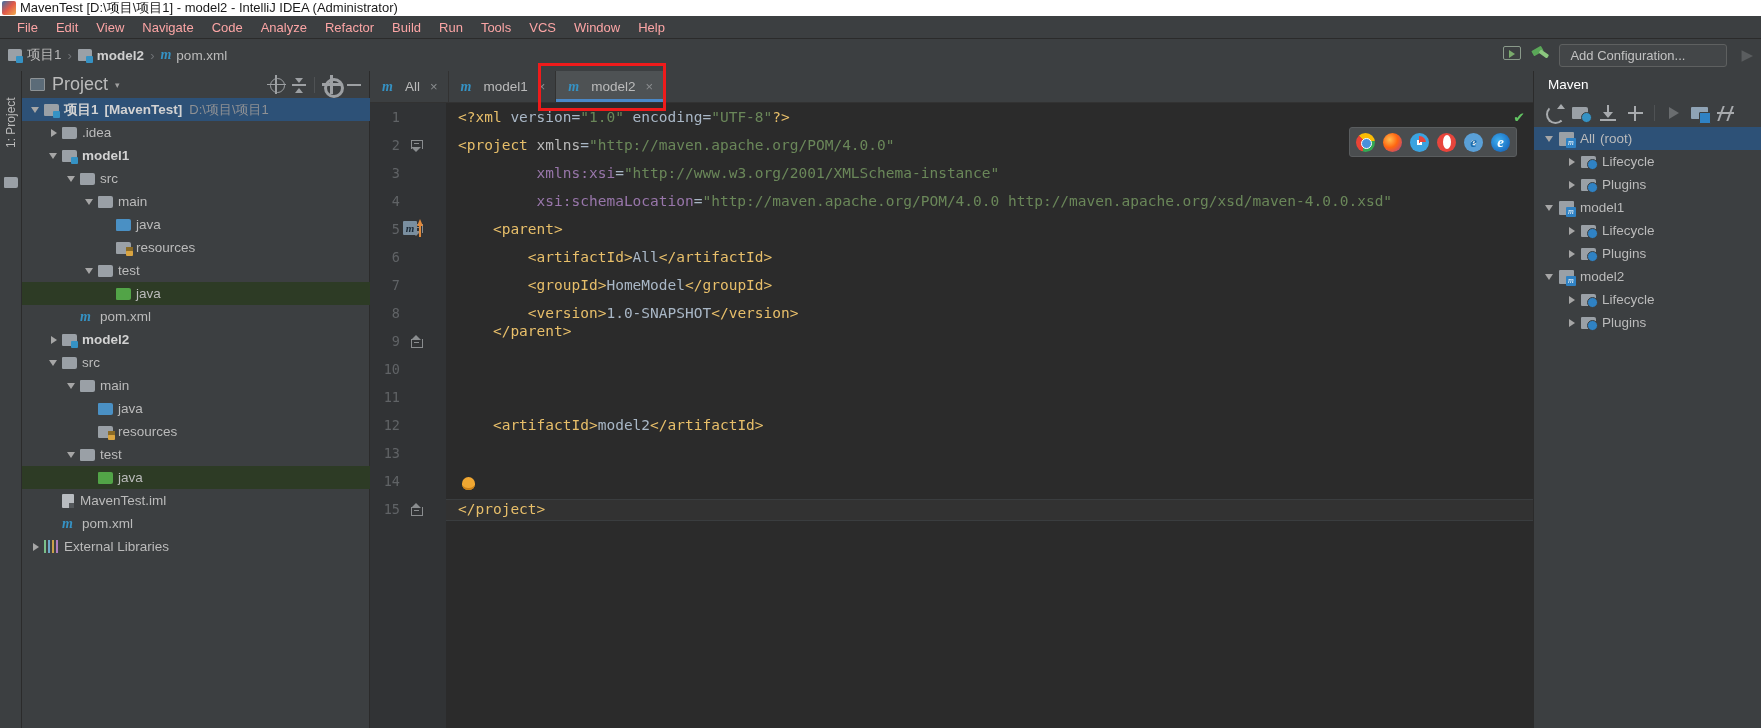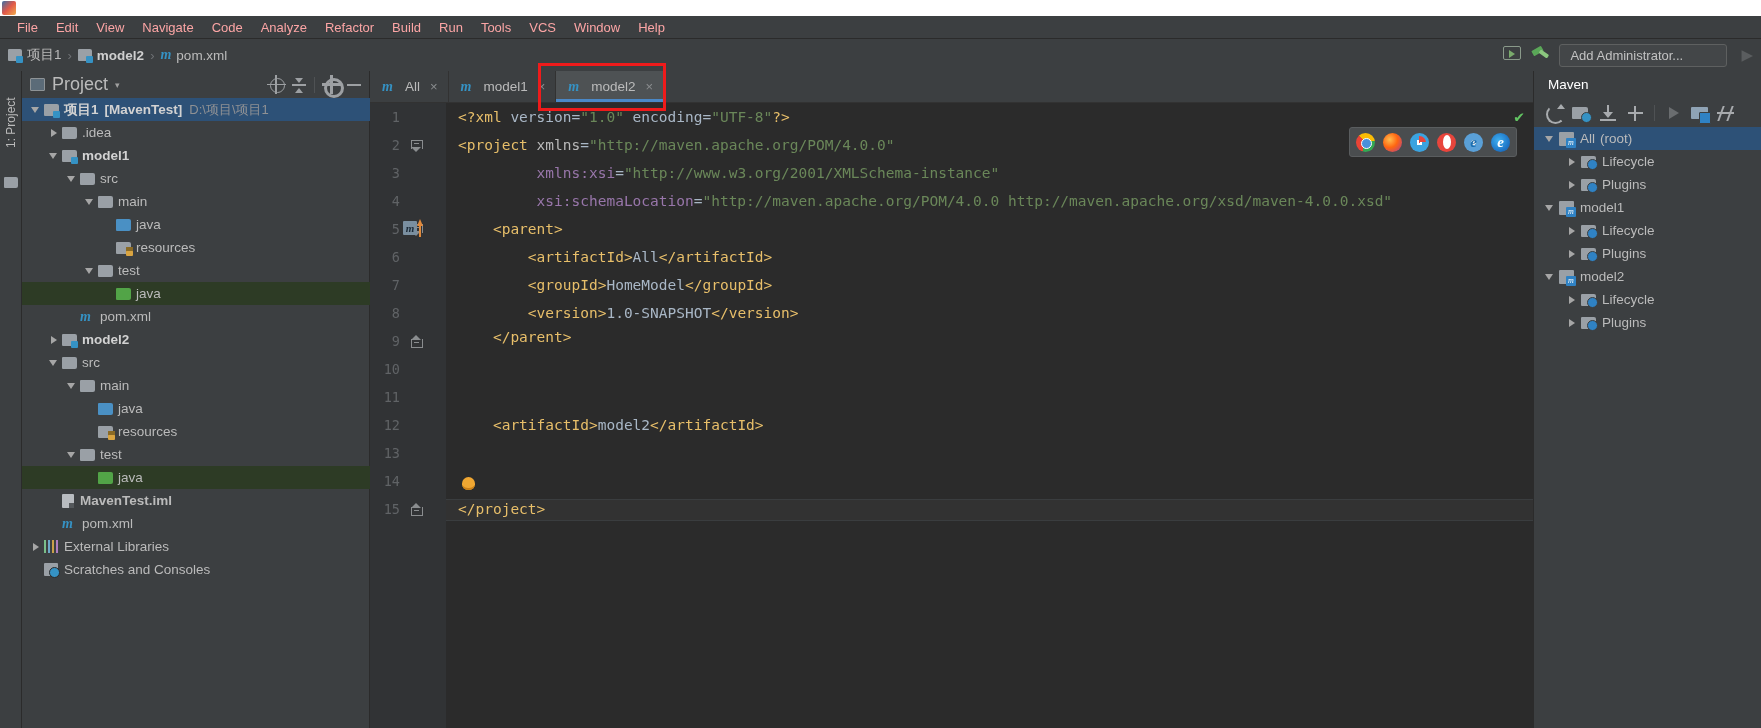--- a/index.html
+++ b/index.html
@@ -436,20 +436,21 @@
   .mfld::after{
     content:'';position:absolute;right:-2px;bottom:-2px;width:9px;height:9px;
     background:#2f82c4;border-radius:50%;border:1px solid #3c3f41;
   }
 </style>
 </head>
 <body>
 
 <div id="titlebar">
   <span class="winicon"></span>
+  <span>MavenTest [D:\项目\项目1] - model2 - IntelliJ IDEA (Administrator)</span>
 </div>
 
 <div id="menubar">
     <div class="menu-item">File</div>
     <div class="menu-item">Edit</div>
     <div class="menu-item">View</div>
     <div class="menu-item">Navigate</div>
     <div class="menu-item">Code</div>
     <div class="menu-item">Analyze</div>
     <div class="menu-item">Refactor</div>
@@ -477,21 +478,21 @@
       <span>pom.xml</span>
     </span>
   </div>
 
 <div id="navright">
   <div class="tb-ico">
       <div class="tb-screen"></div>
     </div>
   <div class="tb-hammer"></div>
   <div id="addconf">
-    <span>Add Administrator...</span>
+    <span>Add Configuration...</span>
   </div>
   <span class="run-arrow">▶</span>
 </div>
 
 <div id="leftstrip">
   <div class="vtab">1: Project</div>
   <div class="vfolder"></div>
 </div>
 
 <div id="projpanel">
@@ -594,39 +595,34 @@
       <div class="trow" style="padding-left: 44px;">
         <span class="arrow d"></span>
         <span class="fld"></span>
         <span class="tlabel">test</span>
       </div>
       <div class="trow green" style="padding-left: 62px;">
         <span class="arrow"></span>
         <span class="fld green2"></span>
         <span class="tlabel">java</span>
       </div>
-      <div class="trow" style="padding-left: 26px; font-weight: bold;">
+      <div class="trow" style="padding-left: 26px;">
         <span class="arrow"></span>
         <span class="imlfile"></span>
         <span class="tlabel">MavenTest.iml</span>
       </div>
       <div class="trow" style="padding-left: 26px;">
         <span class="arrow"></span>
         <span class="mfile">m</span>
         <span class="tlabel">pom.xml</span>
       </div>
       <div class="trow" style="padding-left: 8px;">
         <span class="arrow r"></span>
         <span class="libico"></span>
         <span class="tlabel">External Libraries</span>
-      </div>
-      <div class="trow" style="padding-left: 8px;">
-        <span class="arrow"></span>
-        <span class="scratchico"></span>
-        <span class="tlabel">Scratches and Consoles</span>
       </div>
     </div>
 </div>
 
 <div id="editorwrap">
   <div id="tabbar">
       <div class="etab">
         <span class="ico-m">m</span>
         <span>All</span>
         <span class="x">×</span>
@@ -689,21 +685,21 @@
         <span class="brico br-edge"></span>
       </div>
     <div class="cline" style="top: 6px; left: 12px;"><span class="tag">&lt;?xml</span> version=<span class="str">"1.0"</span> encoding=<span class="str">"UTF-8"</span><span class="tag">?&gt;</span></div>
         <div class="cline" style="top: 34px; left: 12px;"><span class="tag">&lt;project</span> <span class="attr">xmlns</span>=<span class="str">"http://maven.apache.org/POM/4.0.0"</span></div>
         <div class="cline" style="top: 62px; left: 12px;">         <span class="nsattr">xmlns:xsi</span>=<span class="str">"http://www.w3.org/2001/XMLSchema-instance"</span></div>
         <div class="cline" style="top: 90px; left: 12px;">         <span class="nsattr">xsi:schemaLocation</span>=<span class="str">"http://maven.apache.org/POM/4.0.0 http://maven.apache.org/xsd/maven-4.0.0.xsd"</span></div>
         <div class="cline" style="top: 118px; left: 12px;">    <span class="tag">&lt;parent</span><span class="tag">&gt;</span></div>
         <div class="cline" style="top: 146px; left: 12px;">        <span class="tag">&lt;artifactId</span><span class="tag">&gt;</span>All<span class="tag">&lt;/artifactId</span><span class="tag">&gt;</span></div>
         <div class="cline" style="top: 174px; left: 12px;">        <span class="tag">&lt;groupId</span><span class="tag">&gt;</span>HomeModel<span class="tag">&lt;/groupId</span><span class="tag">&gt;</span></div>
         <div class="cline" style="top: 202px; left: 12px;">        <span class="tag">&lt;version</span><span class="tag">&gt;</span>1.0-SNAPSHOT<span class="tag">&lt;/version</span><span class="tag">&gt;</span></div>
-        <div class="cline" style="top: 226px; left: 12px;">    <span class="tag">&lt;/parent</span><span class="tag">&gt;</span></div>
+        <div class="cline" style="top: 220px; left: 12px;">    <span class="tag">&lt;/parent</span><span class="tag">&gt;</span></div>
         <div class="cline" style="top: 286px; left: 12px;"></div>
         <div class="cline" style="top: 314px; left: 12px;">    <span class="tag">&lt;artifactId</span><span class="tag">&gt;</span>model2<span class="tag">&lt;/artifactId</span><span class="tag">&gt;</span></div>
         <div class="cline" style="top: 342px; left: 12px;"></div>
         <div class="cline" style="top: 370px; left: 12px;"></div>
         <div class="cline" style="top: 398px; left: 12px;"><span class="tag">&lt;/project</span><span class="tag">&gt;</span></div>
       </div>
   <div class="bulb" style="top: 374px; position: absolute; left: 92px;"></div>
     </div>
 </div>
 

